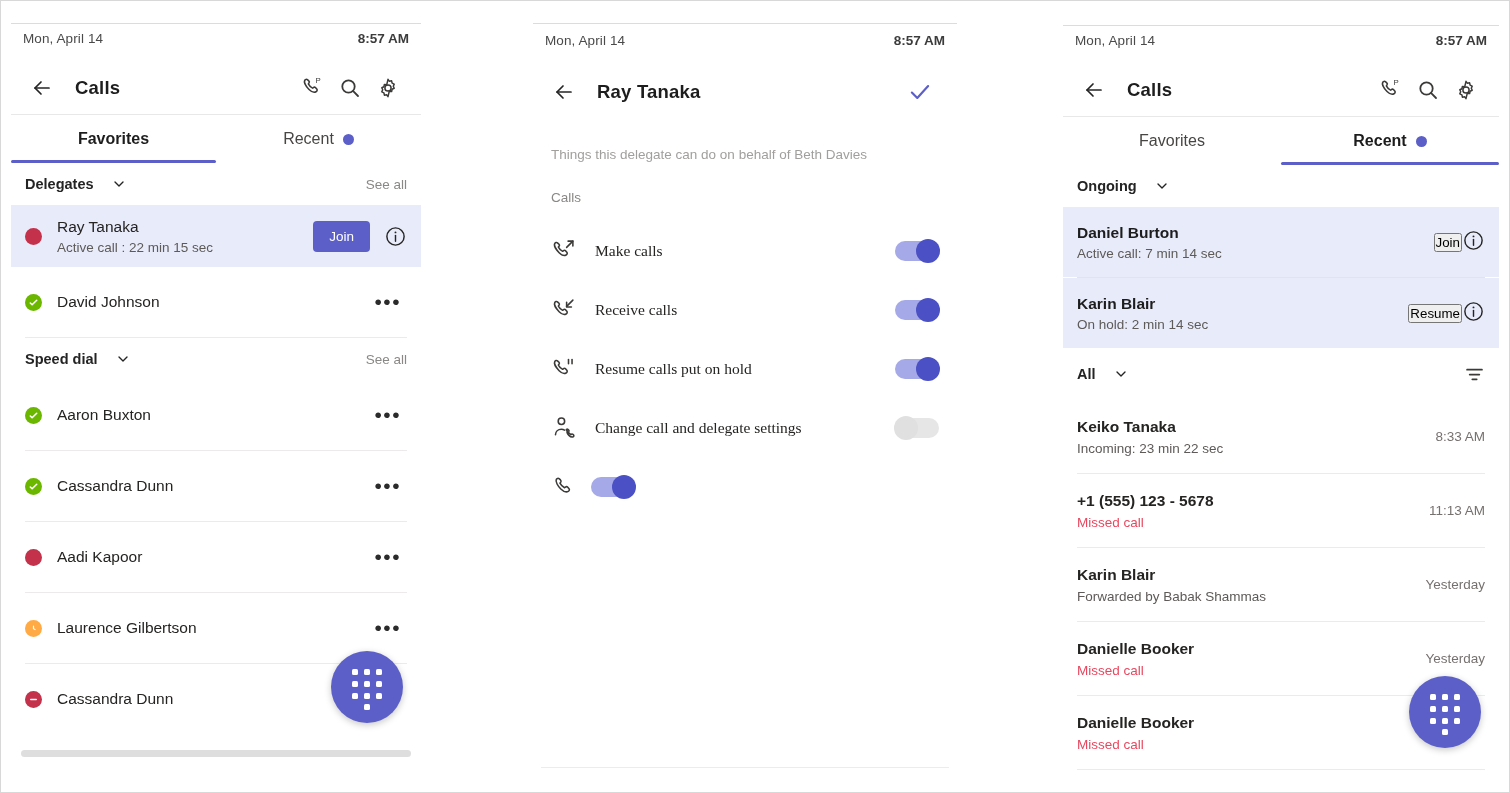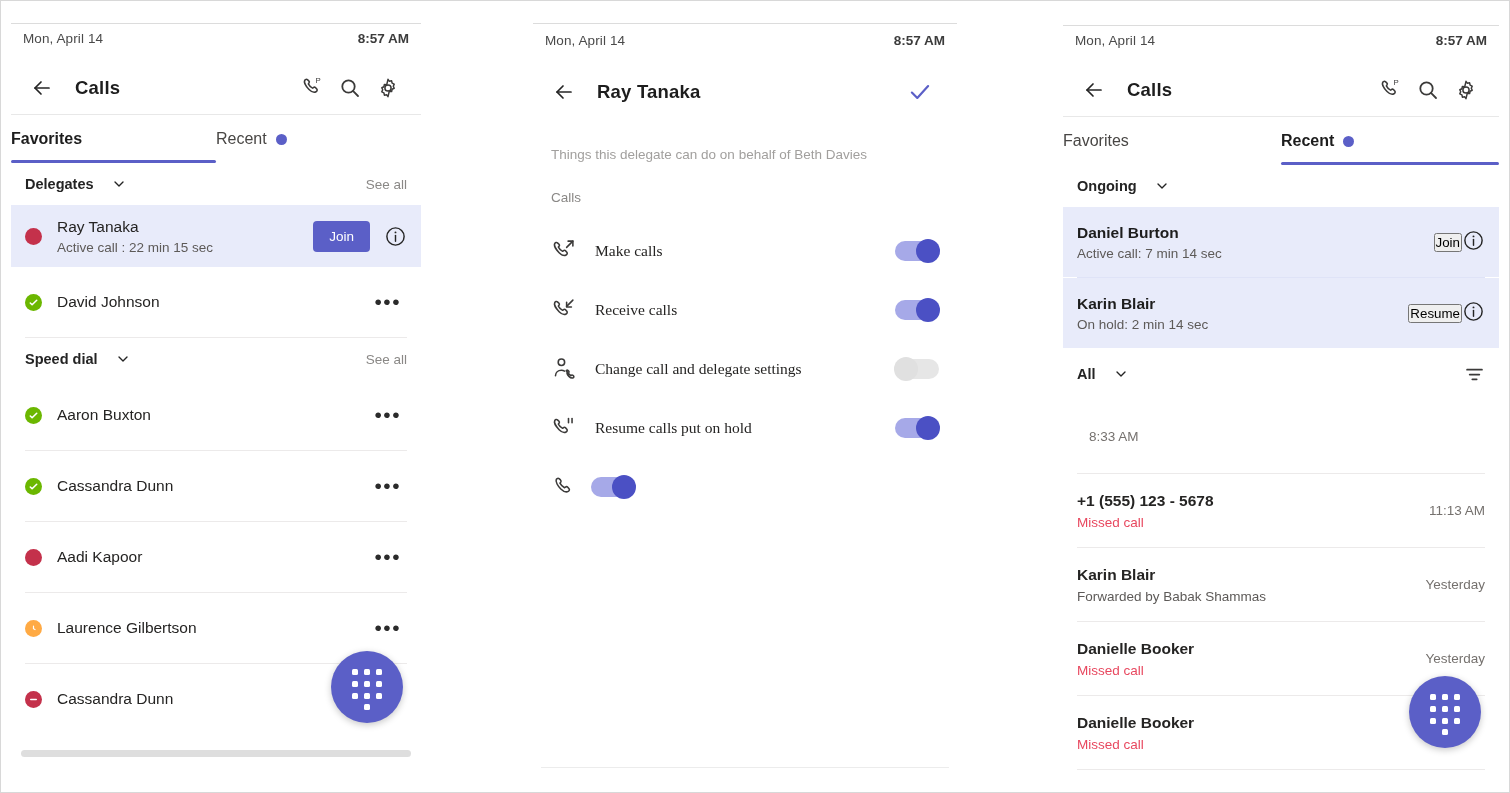--- a/index.html
+++ b/index.html
@@ -58,21 +58,21 @@
     width: 38px; height: 38px;
     display: flex; align-items: center; justify-content: center;
     cursor: pointer;
   }
   .appbar .check { margin-right: 4px; }
 
   
   .tabs { display: flex; height: 48px; }
   .tab {
     flex: 1; position: relative;
-    display: flex; align-items: center; 
+    display: flex; align-items: center; justify-content: center;
     gap: 9px;
     font-size: 16px; color: #484644;
     cursor: pointer;
   }
   .tab.active { font-weight: 700; color: #1d1d1d; }
   .tab .underline {
     position: absolute; left: 0; right: 0; bottom: 0;
     height: 3px; background: #5b5fc7; border-radius: 2px;
   }
   .tab .dot {
@@ -467,41 +467,41 @@
       </span>
       <span class="plabel">Receive calls</span>
       <span class="switch on">
           <span class="knob"></span>
         </span>
     </div>
 
     <div class="perm-row">
       <span class="picon">
         <svg width="25" height="25" viewBox="0 0 24 24" fill="none" stroke="#3b3a39" stroke-width="1.5" stroke-linecap="round" stroke-linejoin="round">
+          <path d="M3.6 5.4c.5-1 1.8-1.4 2.6-.7l1.3 1.1c.6.6.7 1.5.2 2.1l-.6.8c.9 1.8 2.3 3.2 4.1 4.1l.8-.6c.6-.5 1.5-.4 2.1.2l1.1 1.3c.7.8.3 2.1-.7 2.6-2 1-4.2.3-6.7-2.2S2.6 7.4 3.6 5.4z"></path>
+          <path d="M16.8 3.3v4.2"></path>
+            <path d="M20.2 3.3v4.2"></path>
+        </svg>
+      </span>
+      <span class="plabel">Resume calls put on hold</span>
+      <span class="switch on">
+          <span class="knob"></span>
+        </span>
+    </div>
+
+    <div class="perm-row">
+      <span class="picon">
+        <svg width="25" height="25" viewBox="0 0 24 24" fill="none" stroke="#3b3a39" stroke-width="1.5" stroke-linecap="round" stroke-linejoin="round">
           <circle cx="10" cy="6" r="3.1"></circle>
           <path d="M4.3 19c0-3.2 2.6-5.3 5.7-5.3 1.1 0 2.2.3 3 .8"></path>
           <path d="M14.6 14.2c.3-.6 1.1-.8 1.6-.4l.8.7c.4.4.4.9.1 1.3l-.4.5c.5 1.1 1.4 2 2.5 2.5l.5-.4c.4-.3.9-.2 1.3.1l.7.8c.4.5.2 1.3-.4 1.6-1.2.6-2.6.2-4.1-1.3s-2.2-3.1-1.6-4.3z"></path>
         </svg>
       </span>
       <span class="plabel">Change call and delegate settings</span>
       <span class="switch off">
-          <span class="knob"></span>
-        </span>
-    </div>
-
-    <div class="perm-row">
-      <span class="picon">
-        <svg width="25" height="25" viewBox="0 0 24 24" fill="none" stroke="#3b3a39" stroke-width="1.5" stroke-linecap="round" stroke-linejoin="round">
-          <path d="M3.6 5.4c.5-1 1.8-1.4 2.6-.7l1.3 1.1c.6.6.7 1.5.2 2.1l-.6.8c.9 1.8 2.3 3.2 4.1 4.1l.8-.6c.6-.5 1.5-.4 2.1.2l1.1 1.3c.7.8.3 2.1-.7 2.6-2 1-4.2.3-6.7-2.2S2.6 7.4 3.6 5.4z"></path>
-          <path d="M16.8 3.3v4.2"></path>
-            <path d="M20.2 3.3v4.2"></path>
-        </svg>
-      </span>
-      <span class="plabel">Resume calls put on hold</span>
-      <span class="switch on">
           <span class="knob"></span>
         </span>
     </div>
 
     <div class="perm-row">
       <span class="picon">
         <svg width="25" height="25" viewBox="0 0 24 24" fill="none" stroke="#3b3a39" stroke-width="1.5" stroke-linecap="round" stroke-linejoin="round">
           <path d="M5.1 5.2c.5-1 1.8-1.4 2.6-.7l1.4 1.2c.6.6.7 1.5.2 2.2l-.7.9c1 1.9 2.5 3.4 4.4 4.4l.9-.7c.7-.5 1.6-.4 2.2.2l1.2 1.4c.7.8.3 2.1-.7 2.6-2.1 1.1-4.5.3-7.2-2.3S4 7.3 5.1 5.2z"></path>
         </svg>
       </span>
@@ -612,20 +612,24 @@
       <span class="filter">
         <svg width="21" height="21" viewBox="0 0 24 24" fill="none" stroke="#3b3a39" stroke-width="2" stroke-linecap="round">
           <path d="M3.5 6.5h17"></path>
             <path d="M6.5 12h11"></path>
             <path d="M9.5 17.5h5"></path>
         </svg>
       </span>
     </div>
 
     <div class="rec-row">
+      <span class="rc-text">
+        <div class="rc-name">Keiko Tanaka</div>
+        <div class="rc-sub">Incoming: 23 min 22 sec</div>
+      </span>
       <span class="rc-time">8:33 AM</span>
     </div>
     <div class="divider"></div>
 
     <div class="rec-row">
       <span class="rc-text">
         <div class="rc-name">+1 (555) 123 - 5678</div>
         <div class="rc-sub missed">Missed call</div>
       </span>
       <span class="rc-time">11:13 AM</span>

